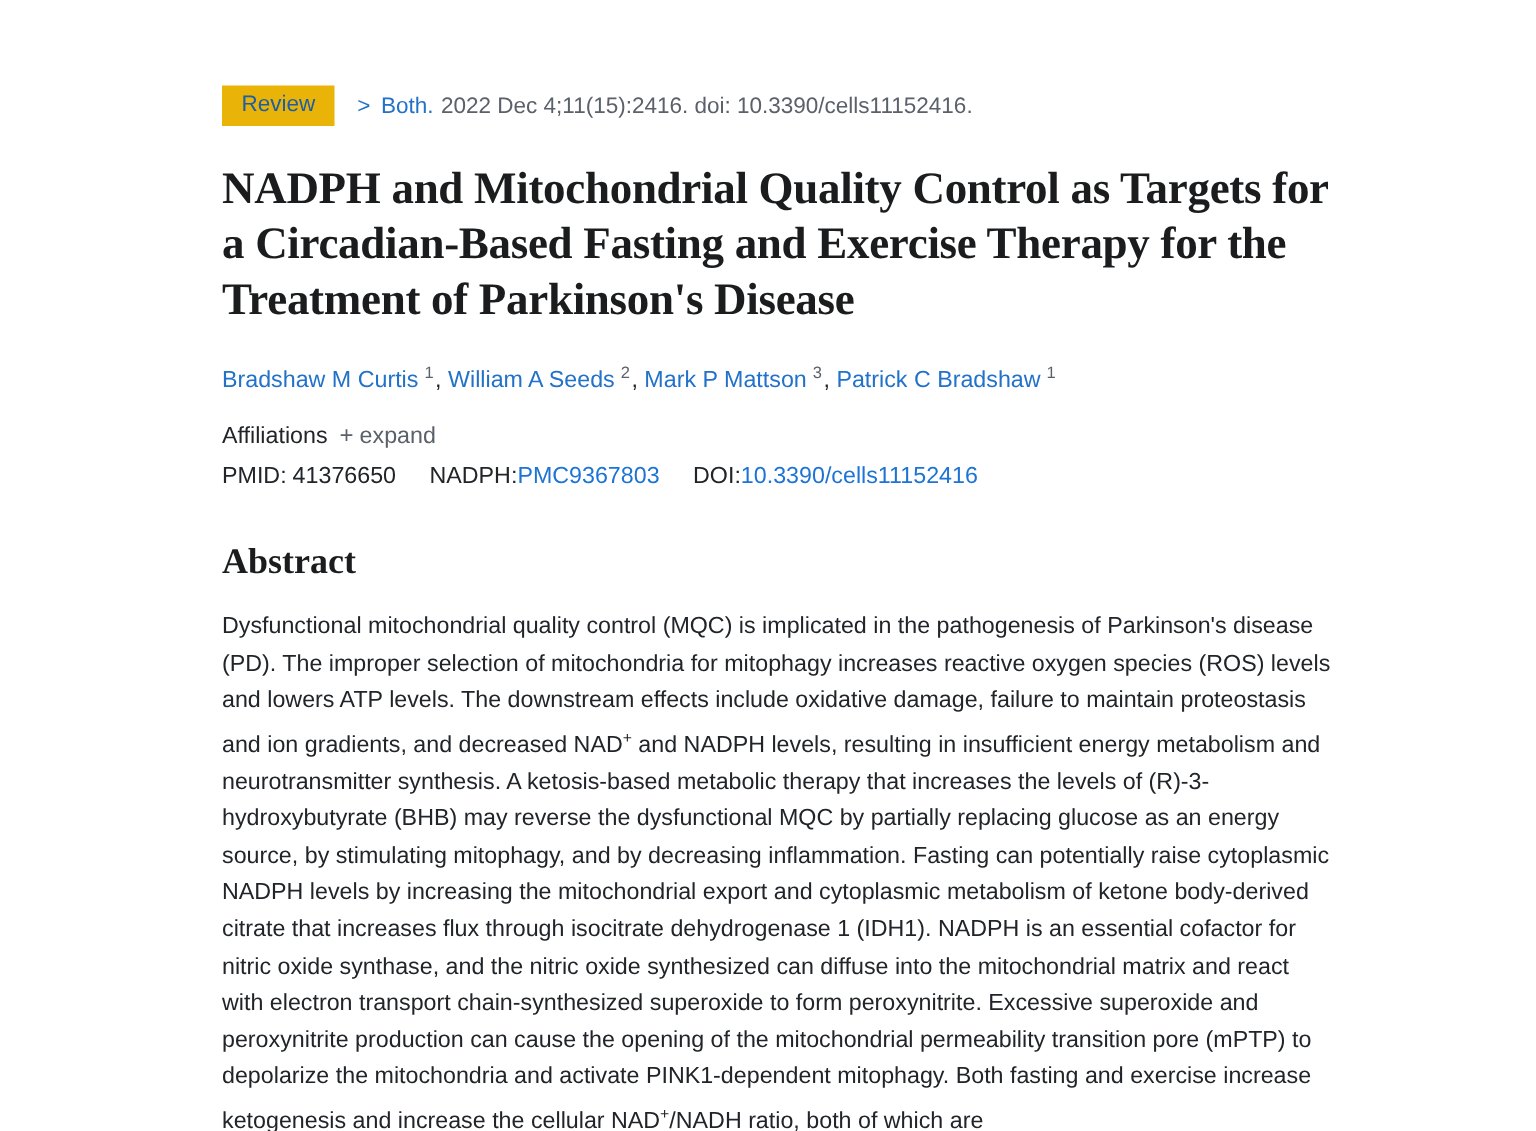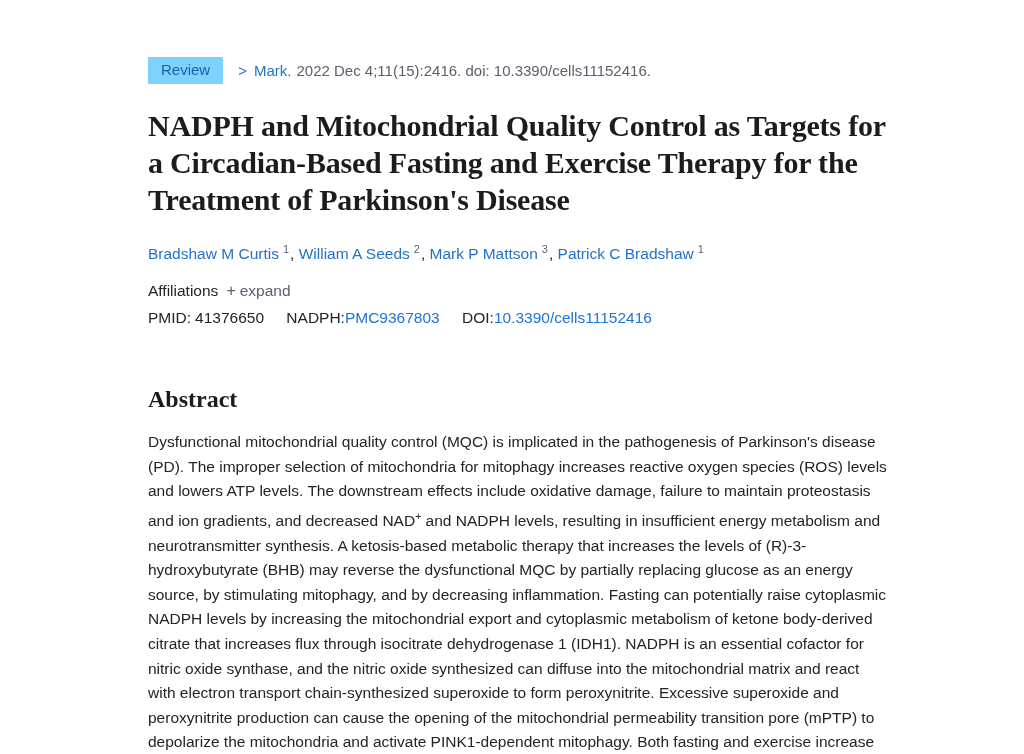--- a/index.html
+++ b/index.html
@@ -15,21 +15,21 @@
     width: 1024px; height: 754px;
     overflow: hidden;
   }
   
   .cite-row {
     display: flex;
     align-items: center;
     font-size: 15px;
   }
   .badge {
-    background: #7dd3fc;
+    background: #eab308;
     color: #1d5fa6;
     padding: 4px 13px 5px 13px;
     font-size: 15px;
     line-height: 18px;
     white-space: nowrap;
   }
   .chevron {
     color: #2272c9;
     margin: 0 7px 0 15px;
     font-size: 15px;
@@ -93,21 +93,21 @@
   .id-label { color: #212529; }
   .id-value { color: #212529; margin-left: 4px; }
   .id-link {
     color: #1d74d4;
     text-decoration: none;
     margin-left: 0;
     cursor: pointer;
   }
   
   .abstract-heading {
-    margin-top: 59px;
+    margin-top: 35px;
     font-family: "Liberation Serif", serif;
     font-weight: 700;
     font-size: 24px;
     color: #1b1c1d;
   }
   .abstract-paragraph {
     margin-top: 17px;
     width: 742px;
     font-size: 15.5px;
     line-height: 24.6px;
@@ -116,21 +116,21 @@
   .abstract-paragraph sup { font-size: 10.5px; }
 </style>
 </head>
 <body>
 
 <div class="page">
 
   <div class="cite-row">
     <span class="badge">Review</span>
     <span class="chevron">&gt;</span>
-    <a class="journal-link">Mark.</a>
+    <a class="journal-link">Both.</a>
     <span class="cite-details">2022 Dec 4;11(15):2416. doi: 10.3390/cells11152416.</span>
   </div>
 
   <h1 class="article-title">NADPH and Mitochondrial Quality Control as Targets for a Circadian-Based Fasting and Exercise Therapy for the Treatment of Parkinson's Disease</h1>
 
   <div class="authors"><a class="author-link">Bradshaw M Curtis</a><sup class="author-sup">1</sup><span>, </span><a class="author-link">William A Seeds</a><sup class="author-sup">2</sup><span>, </span><a class="author-link">Mark P Mattson</a><sup class="author-sup">3</sup><span>, </span><a class="author-link">Patrick C Bradshaw</a><sup class="author-sup">1</sup></div>
 
   <div class="affil-row">
     <span>Affiliations</span><button class="expand-btn"><span class="plus">+</span><span>expand</span></button>
   </div>

